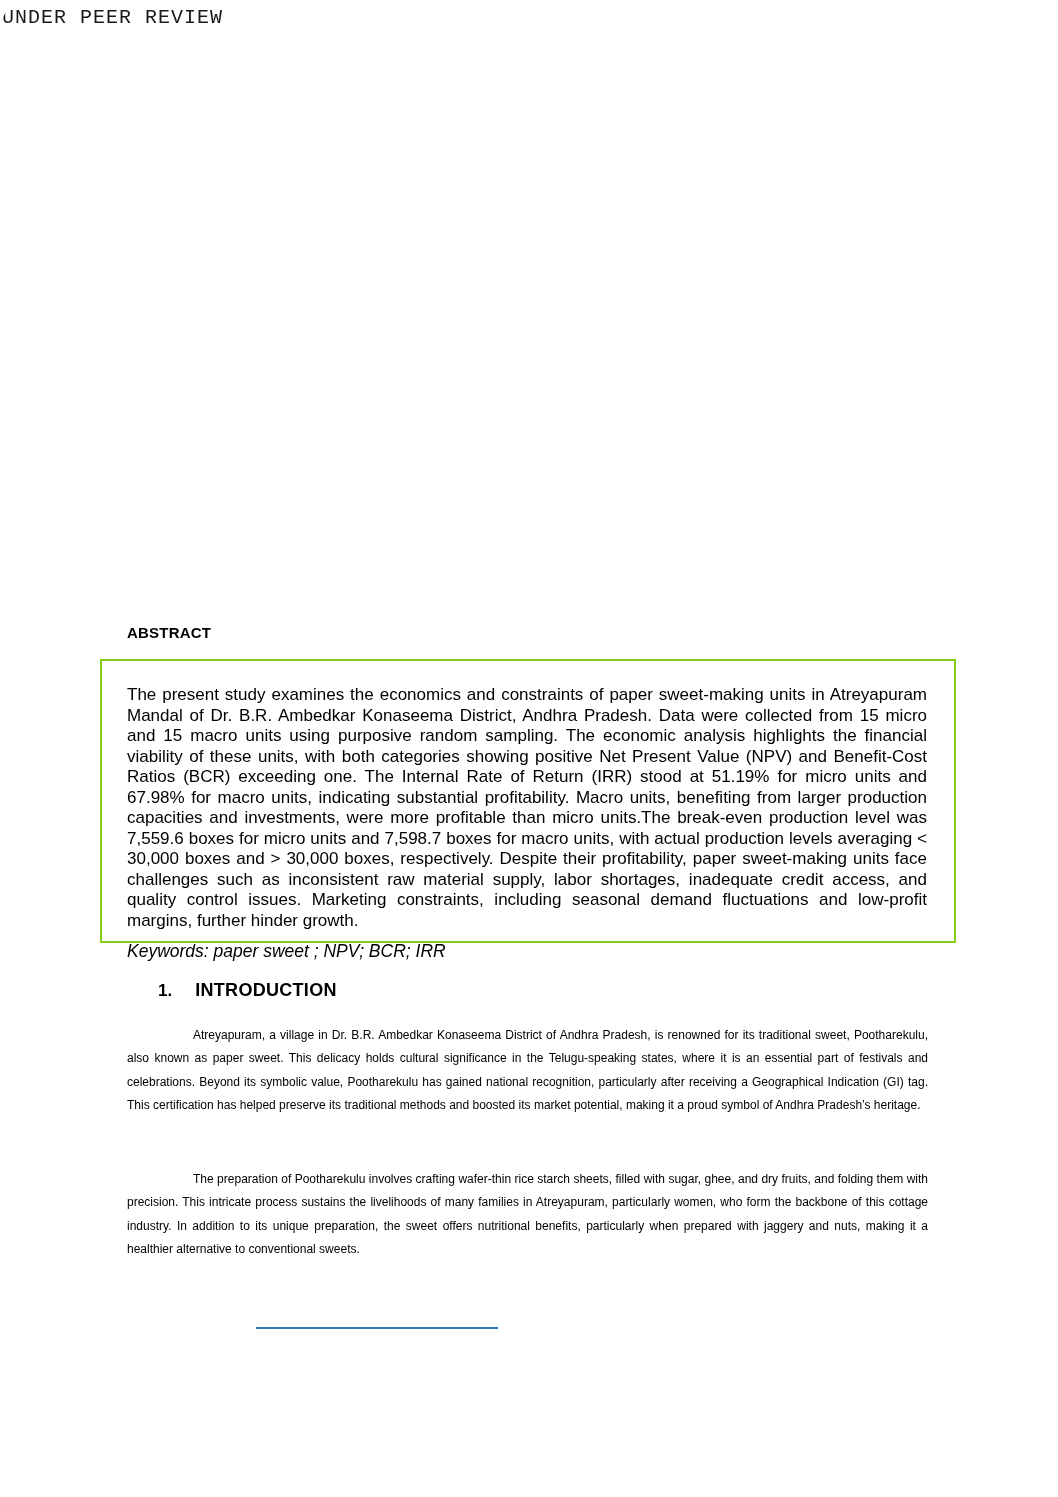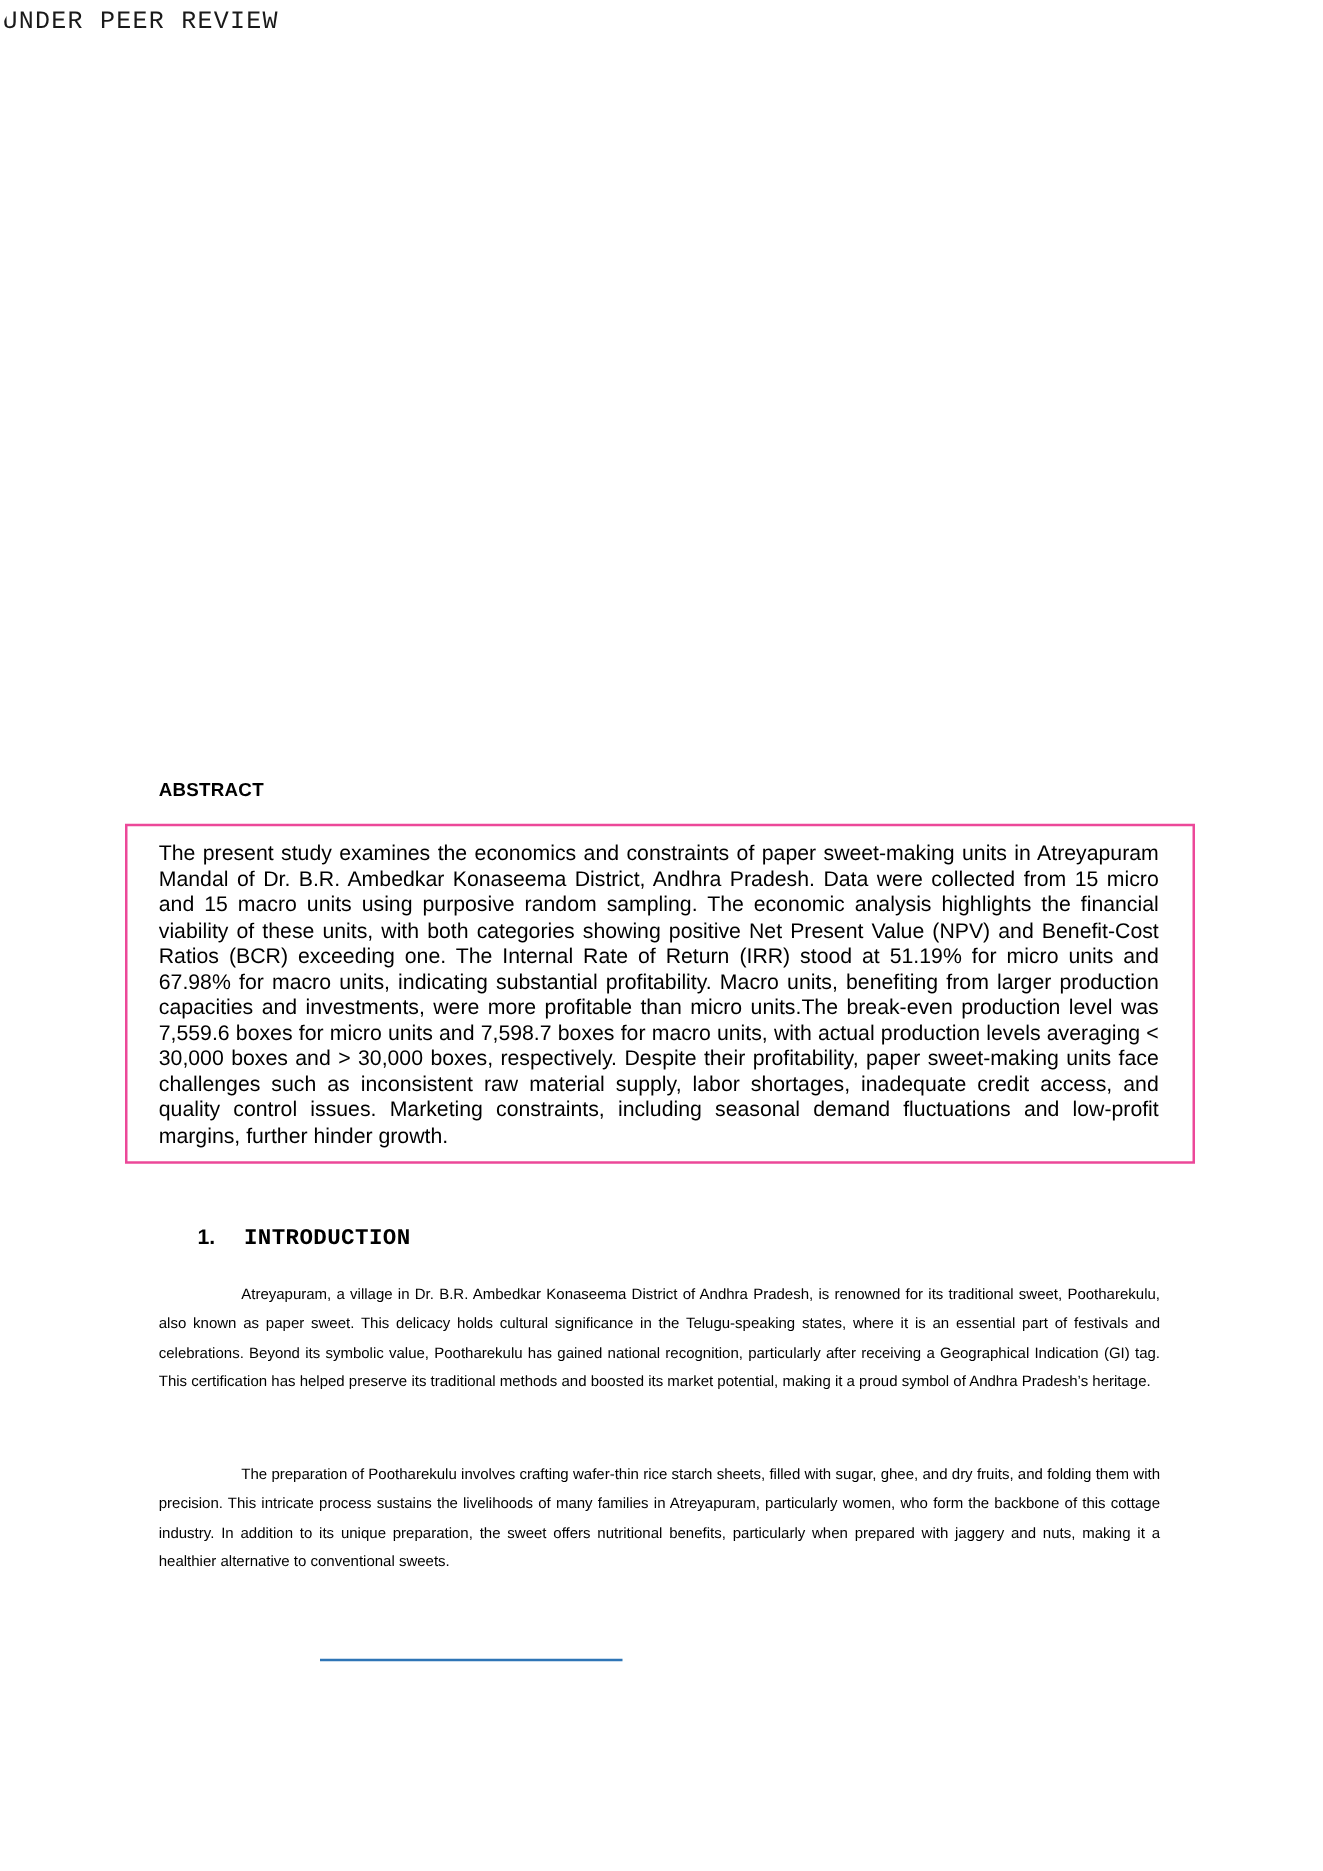--- a/index.html
+++ b/index.html
@@ -52,22 +52,22 @@
     font-weight: bold;
     letter-spacing: 0.2px;
   }
 
   .abstract-box {
     position: absolute;
     left: 100px;
     top: 659px;
     width: 856px;
     box-sizing: border-box;
-    border: 2px solid #ec4899;
-    padding: 12px 27px 10px 25px;
+    border: 2px solid #84cc16;
+    padding: 24px 27px 10px 25px;
     background: #ffffff;
   }
   .abstract-text {
     font-size: 17px;
     line-height: 20.5px;
     text-align: justify;
     color: #000000;
   }
 
   .keywords-line {
@@ -89,21 +89,20 @@
     gap: 23px;
     font-size: 18px;
   }
   .section-number {
     font-weight: bold;
     font-size: 17px;
   }
   .section-title {
     font-weight: bold;
     letter-spacing: 0.3px;
-    font-family: Liberation Mono, monospace;
   }
 
   .body-para {
     position: absolute;
     left: 127px;
     width: 801px;
     font-size: 12px;
     line-height: 23.4px;
     text-align: justify;
     text-indent: 66px;
@@ -128,20 +127,21 @@
 
   <div class="review-banner">UNDER PEER REVIEW</div>
 
 
   <div class="abstract-heading">ABSTRACT</div>
 
   <div class="abstract-box">
     <div class="abstract-text">The present study examines the economics and constraints of paper sweet-making units in Atreyapuram Mandal of Dr. B.R. Ambedkar Konaseema District, Andhra Pradesh. Data were collected from 15 micro and 15 macro units using purposive random sampling. The economic analysis highlights the financial viability of these units, with both categories showing positive Net Present Value (NPV) and Benefit-Cost Ratios (BCR) exceeding one. The Internal Rate of Return (IRR) stood at 51.19% for micro units and 67.98% for macro units, indicating substantial profitability. Macro units, benefiting from larger production capacities and investments, were more profitable than micro units.The break-even production level was 7,559.6 boxes for micro units and 7,598.7 boxes for macro units, with actual production levels averaging &lt; 30,000 boxes and &gt; 30,000 boxes, respectively. Despite their profitability, paper sweet-making units face challenges such as inconsistent raw material supply, labor shortages, inadequate credit access, and quality control issues. Marketing constraints, including seasonal demand fluctuations and low-profit margins, further hinder growth.</div>
   </div>
 
+  <div class="keywords-line">Keywords: paper sweet ; NPV; BCR; IRR</div>
 
   <div class="section-heading">
     <span class="section-number">1.</span>
     <span class="section-title">INTRODUCTION</span>
   </div>
 
   <p class="body-para para-1" style="margin:0;">Atreyapuram, a village in Dr. B.R. Ambedkar Konaseema District of Andhra Pradesh, is renowned for its traditional sweet, Pootharekulu, also known as paper sweet. This delicacy holds cultural significance in the Telugu-speaking states, where it is an essential part of festivals and celebrations. Beyond its symbolic value, Pootharekulu has gained national recognition, particularly after receiving a Geographical Indication (GI) tag. This certification has helped preserve its traditional methods and boosted its market potential, making it a proud symbol of Andhra Pradesh’s heritage.</p>
 
   <p class="body-para para-2" style="margin:0;">The preparation of Pootharekulu involves crafting wafer-thin rice starch sheets, filled with sugar, ghee, and dry fruits, and folding them with precision. This intricate process sustains the livelihoods of many families in Atreyapuram, particularly women, who form the backbone of this cottage industry. In addition to its unique preparation, the sweet offers nutritional benefits, particularly when prepared with jaggery and nuts, making it a healthier alternative to conventional sweets.</p>
 

